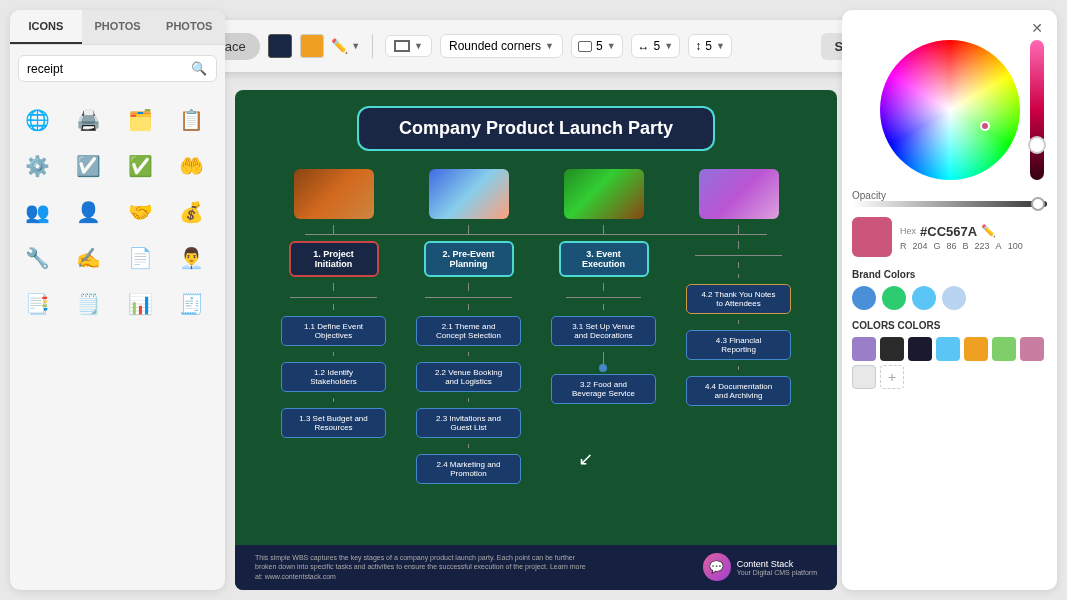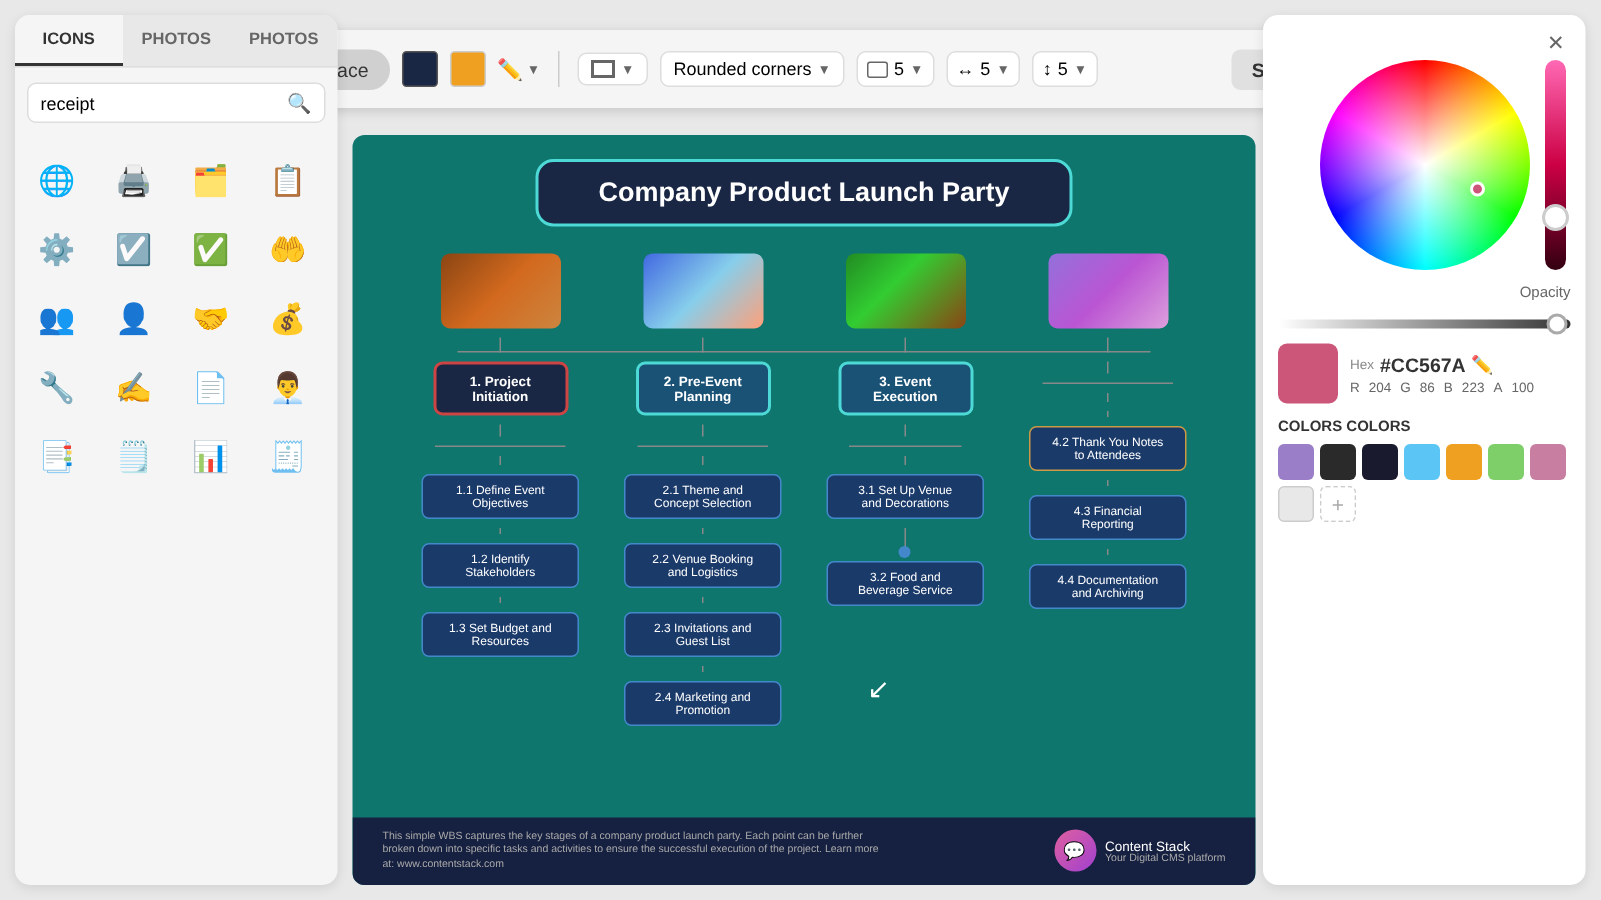--- a/index.html
+++ b/index.html
@@ -140,21 +140,21 @@
       font-size: 20px;
     }
 
     
     .canvas-area {
       position: absolute;
       left: 235px;
       top: 90px;
       right: 230px;
       bottom: 10px;
-      background: #0f766e;
+      background: #14532d;
       border-radius: 8px;
       overflow: hidden;
     }
 
     
     .wbs-title {
       text-align: center;
       padding: 16px 20px 8px;
     }
     .wbs-title-box {
@@ -341,22 +341,22 @@
       left: -2px;
       top: 75%;
       transform: translateY(-50%);
     }
     .opacity-section {
       margin-top: 10px;
     }
     .opacity-label {
       font-size: 10px;
       color: #666;
-      text-align: right;
-      margin-bottom: 12px;
+      text-align: left;
+      margin-bottom: 0;
     }
     .opacity-slider {
       width: 100%;
       height: 6px;
       background: linear-gradient(to right, transparent, #333);
       border-radius: 3px;
       position: relative;
     }
     .opacity-knob {
       position: absolute;
@@ -612,20 +612,29 @@
         <span class="rgba-item">G</span>
         <span class="rgba-item">86</span>
         <span class="rgba-item">B</span>
         <span class="rgba-item">223</span>
         <span class="rgba-item">A</span>
         <span class="rgba-item">100</span>
       </div>
     </div>
   </div>
 
+  <div class="brand-colors-section">
+    <div class="section-title">Brand Colors</div>
+    <div class="color-dots">
+      <div class="color-dot" style="background:#4a90d9;"></div>
+      <div class="color-dot" style="background:#2ecc71;"></div>
+      <div class="color-dot" style="background:#5bc5f5;"></div>
+      <div class="color-dot" style="background:#b8d4f0;"></div>
+    </div>
+  </div>
 
   <div class="swatch-section">
     <div class="section-title">COLORS COLORS</div>
     <div class="swatch-grid">
       <div class="swatch-item" style="background:#9b7ec8;"></div>
       <div class="swatch-item" style="background:#2a2a2a;"></div>
       <div class="swatch-item" style="background:#1a1a2e;"></div>
       <div class="swatch-item" style="background:#5bc5f5;"></div>
       <div class="swatch-item" style="background:#f0a020;"></div>
       <div class="swatch-item" style="background:#7ecf6a;"></div>

